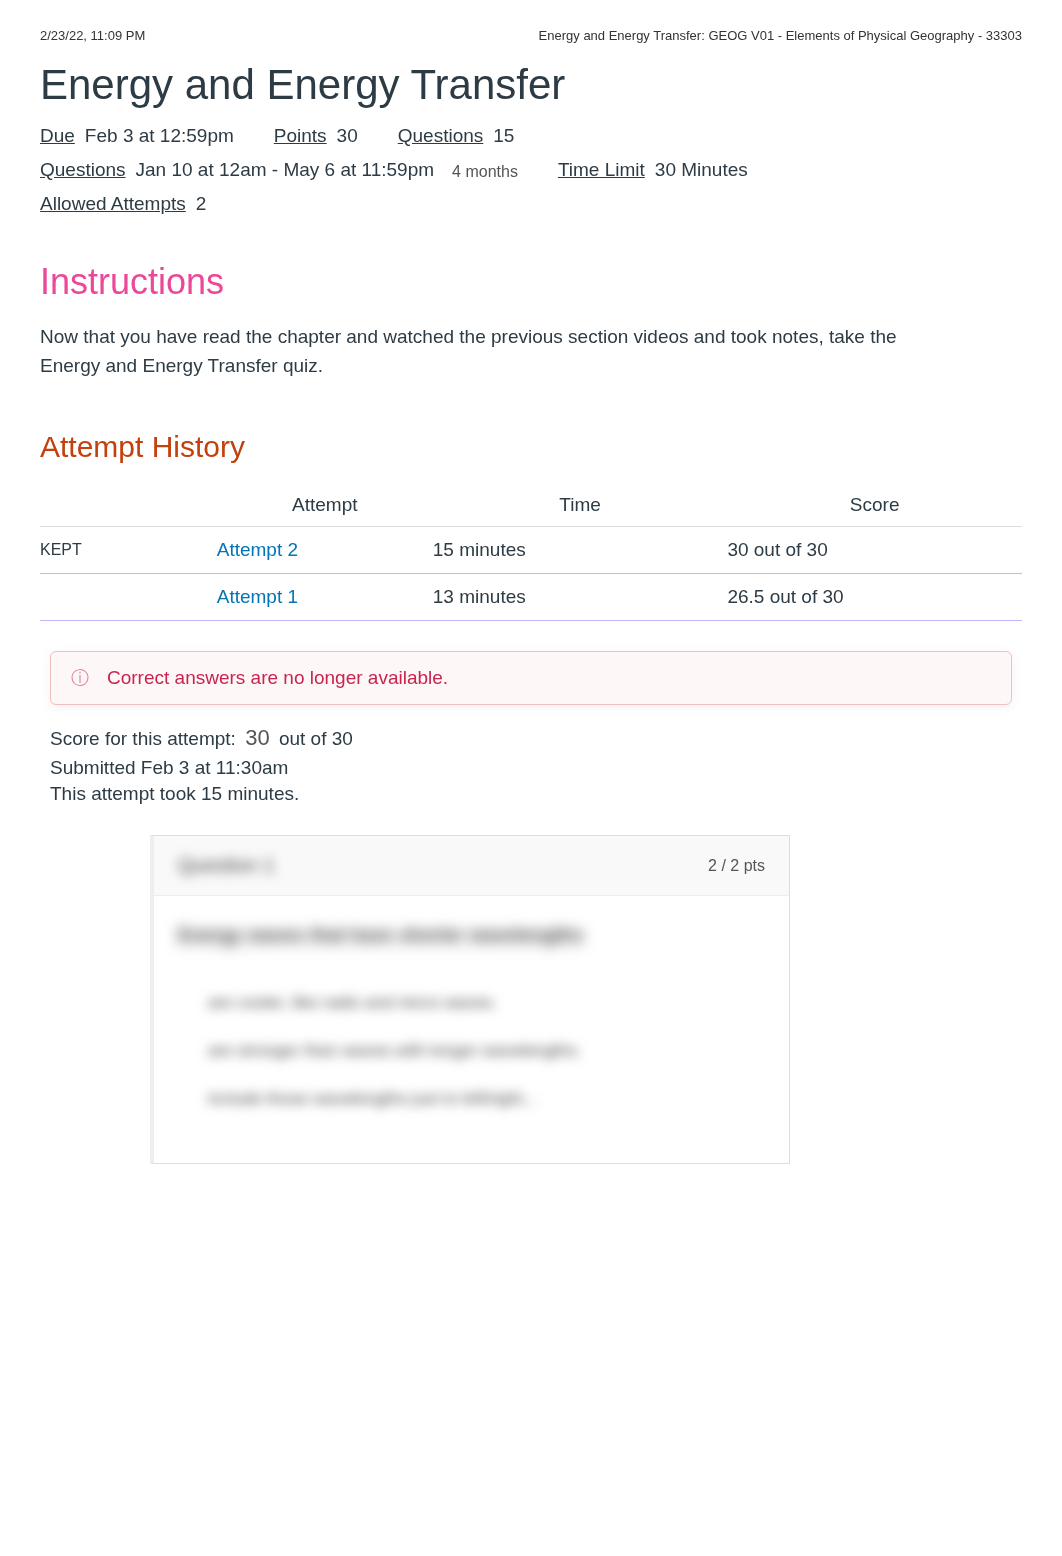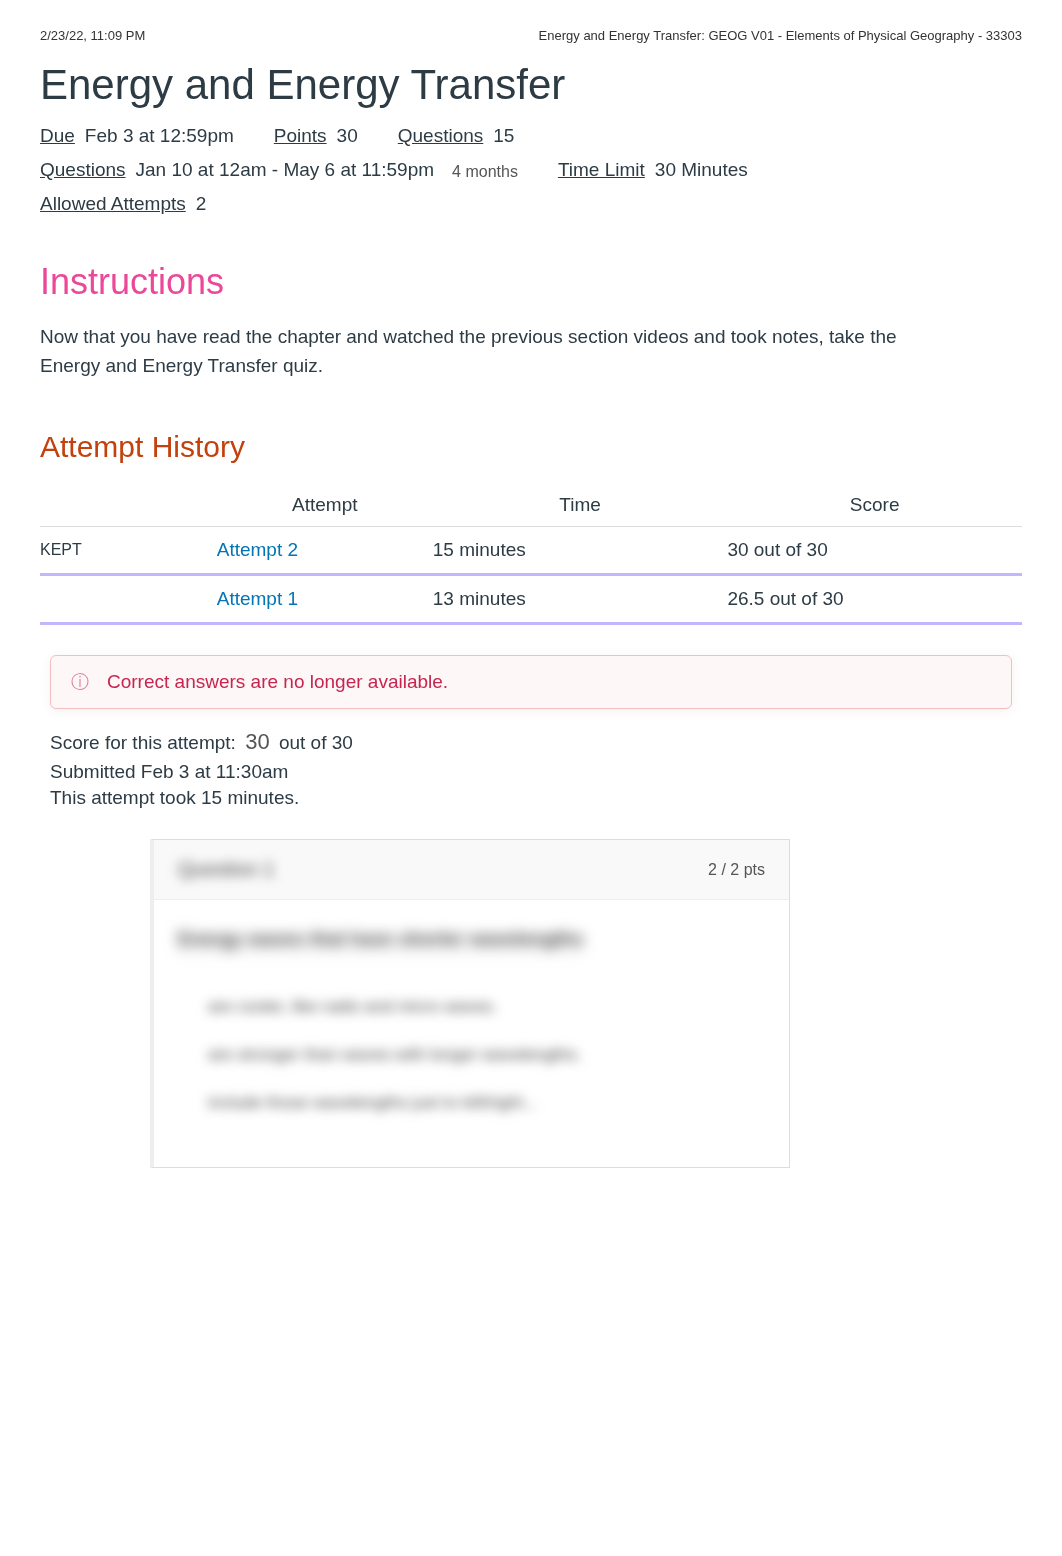--- a/index.html
+++ b/index.html
@@ -76,21 +76,21 @@
       font-size: 19px;
     }
     table.attempt-table th {
       text-align: center;
       font-weight: 400;
       padding: 10px 0;
       border-bottom: 1px solid #ddd;
     }
     table.attempt-table td {
       padding: 12px 0;
-      border-bottom: 3px solid #c4b5fd;
+      border-bottom: 1px solid #c4b5fd;
     }
     table.attempt-table a {
       color: #0374b5;
       text-decoration: none;
       text-align: center;
     }
     .row-tag {
       font-size: 16px;
     }
     .col-tag { width: 18%; }

